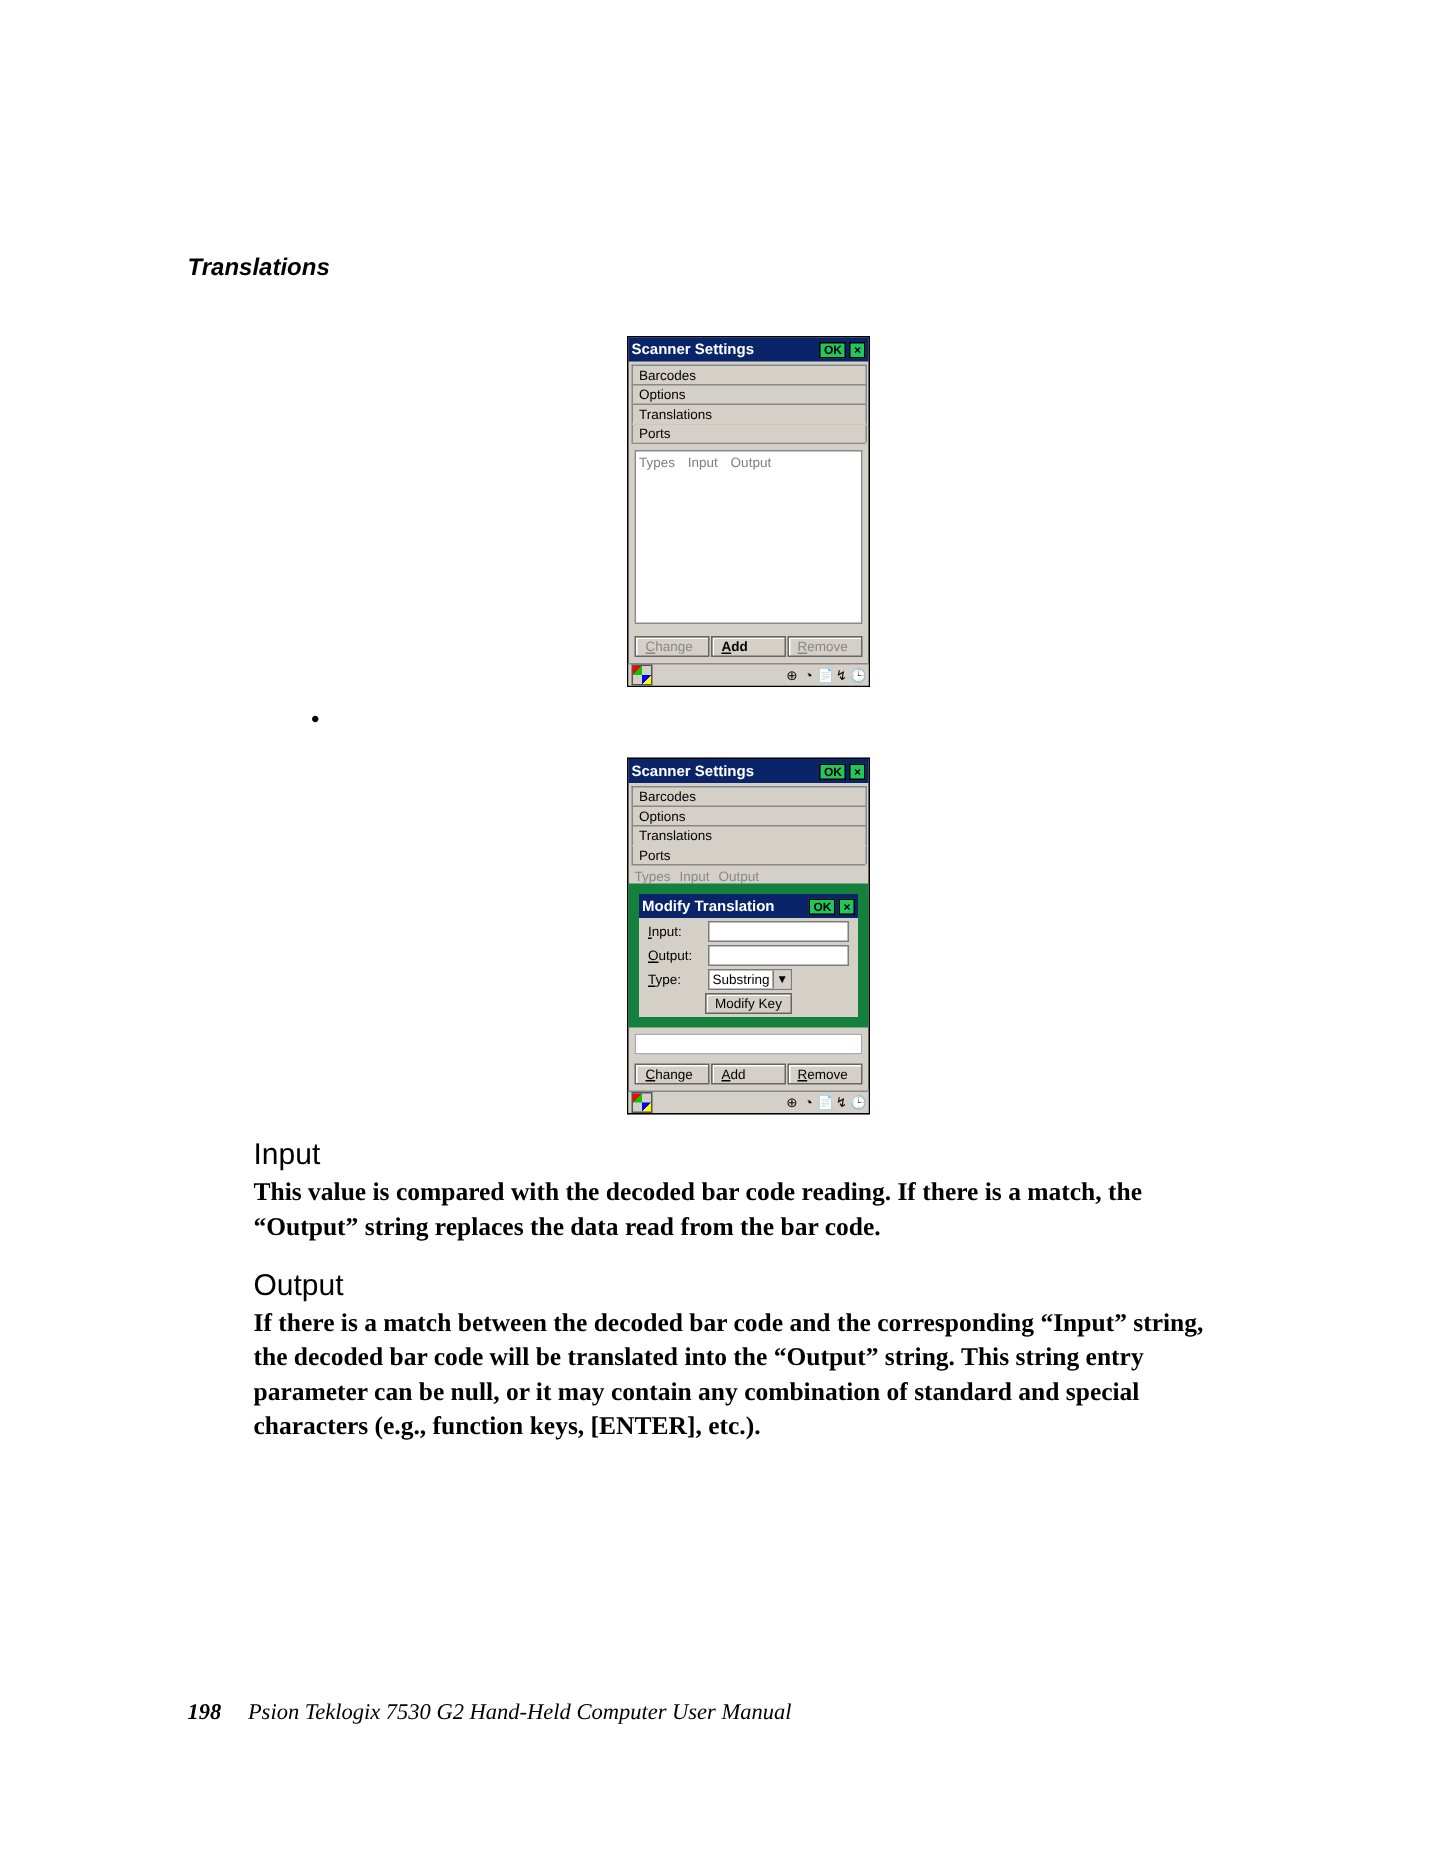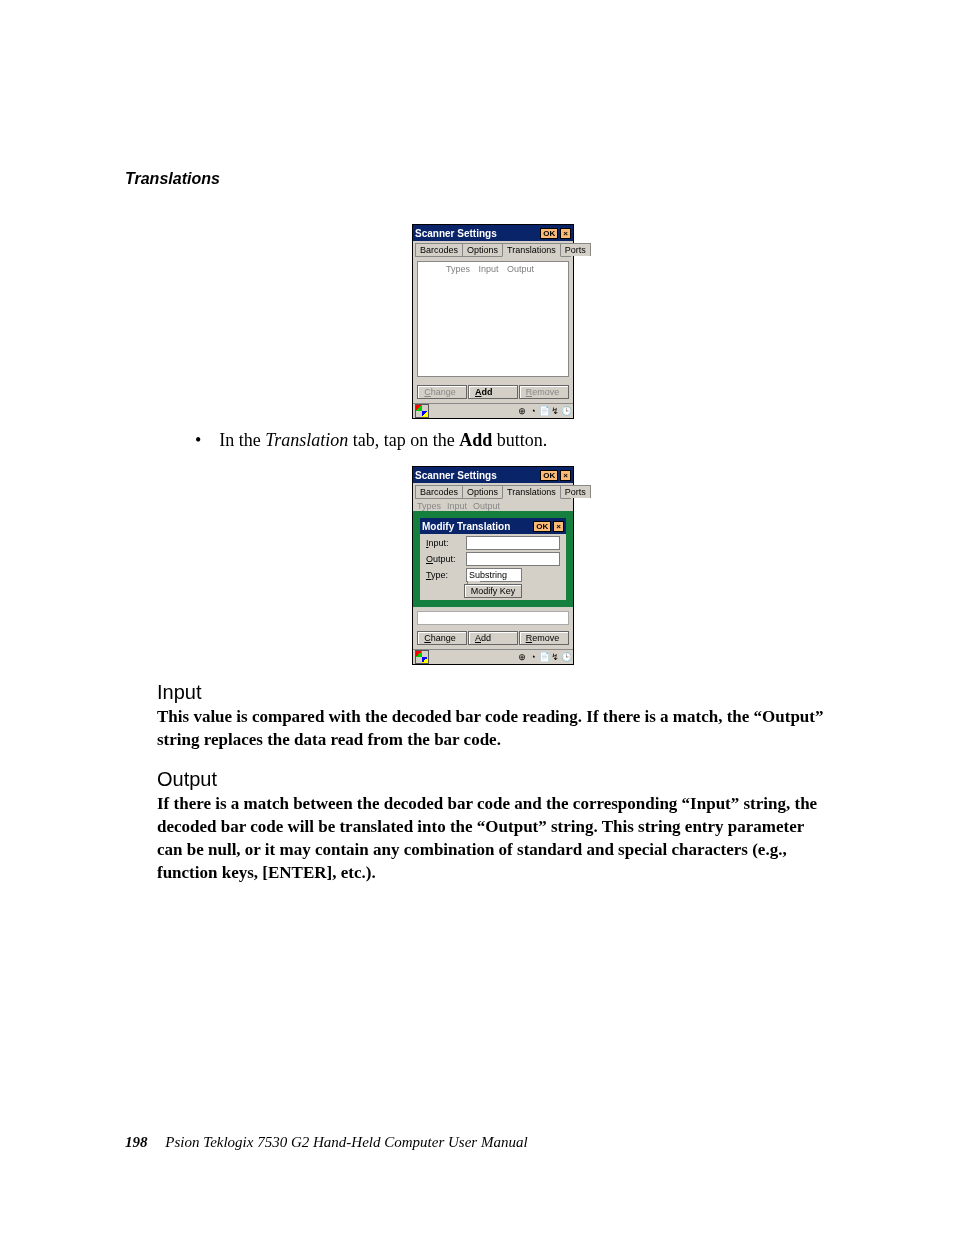--- a/index.html
+++ b/index.html
@@ -30,21 +30,21 @@
     font-family: Arial, Helvetica, sans-serif;
     display: inline-block;
   }
   h2.section-title {
     font-family: Arial, Helvetica, sans-serif;
     font-size: 30px;
     font-weight: normal;
     margin: 0 0 6px 48px;
   }
   .content {
-    margin-left: 32px;
+    margin-left: 44px;
   }
   .screenshot {
     margin: 0 auto;
     display: block;
   }
   
   .dialog {
     width: 160px;
     font-family: Tahoma, Geneva, sans-serif;
     font-size: 9px;
@@ -57,35 +57,36 @@
     align-items: center;
     background: #0a246a;
     color: #fff;
     font-weight: bold;
     padding: 1px 2px;
     font-size: 10px;
     height: 14px;
   }
   .titlebar .spacer { flex: 1; }
   .titlebtn {
-    background: #fdba74;
+    background: #22c55e;
     color: #000;
     border: 1px solid #000;
     font-size: 8px;
     font-weight: bold;
     line-height: 9px;
     padding: 0 2px;
     margin-left: 2px;
     height: 11px;
     box-sizing: border-box;
   }
   .tabs {
     display: flex;
     border-bottom: 1px solid #888;
     margin: 2px 2px 0 2px;
+    flex-direction: column;
   }
   .tab {
     border: 1px solid #888;
     border-bottom: none;
     padding: 1px 4px;
     background: #d4d0c8;
     margin-right: -1px;
     font-size: 9px;
     position: relative;
   }
@@ -96,21 +97,20 @@
     margin-bottom: -1px;
   }
   .list {
     background: #fff;
     border: 1px solid #888;
     margin: 4px;
     height: 110px;
     padding: 2px;
     color: #808080;
     font-size: 9px;
-    text-align: center;
   }
   .list-head span { display: inline-block; margin-right: 6px; }
   .btnbar {
     display: flex;
     justify-content: space-around;
     padding: 4px;
   }
   .winbtn {
     border: 1px solid #666;
     background: #d4d0c8;
@@ -163,21 +163,20 @@
     height: 12px;
     border: 1px solid #7b7b7b;
     background: #fff;
   }
   .combo {
     display: flex;
     border: 1px solid #7b7b7b;
     background: #fff;
     height: 12px;
     width: 54px;
-    flex-direction: column;
   }
   .combo span:first-child { flex:1; padding: 0 2px; font-size:9px; line-height:12px;}
   .combo .arrow {
     width: 12px;
     background: #d4d0c8;
     border-left: 1px solid #7b7b7b;
     text-align: center;
     font-size: 8px; line-height: 12px;
   }
   .keybar {
@@ -261,23 +260,20 @@
           <div class="tray-icon">◔</div>
           <div class="tray-icon">📄</div>
           <div class="tray-icon">↯</div>
           <div class="tray-icon">🕒</div>
         </div>
       </div>
     </div>
 
     <div class="bullet">
       <span class="dot">•</span>
-      <span>
-        <span>In the </span><i>Translation</i><span> tab, tap on the </span><b>Add</b><span> button.</span>
-      </span>
     </div>
 
     <div class="dialog screenshot" style="width:160px;">
       <div class="titlebar">
         <span>Scanner Settings</span>
         <span class="spacer"></span>
         <span class="titlebtn">OK</span>
         <span class="titlebtn">×</span>
       </div>
       <div class="tabs">

